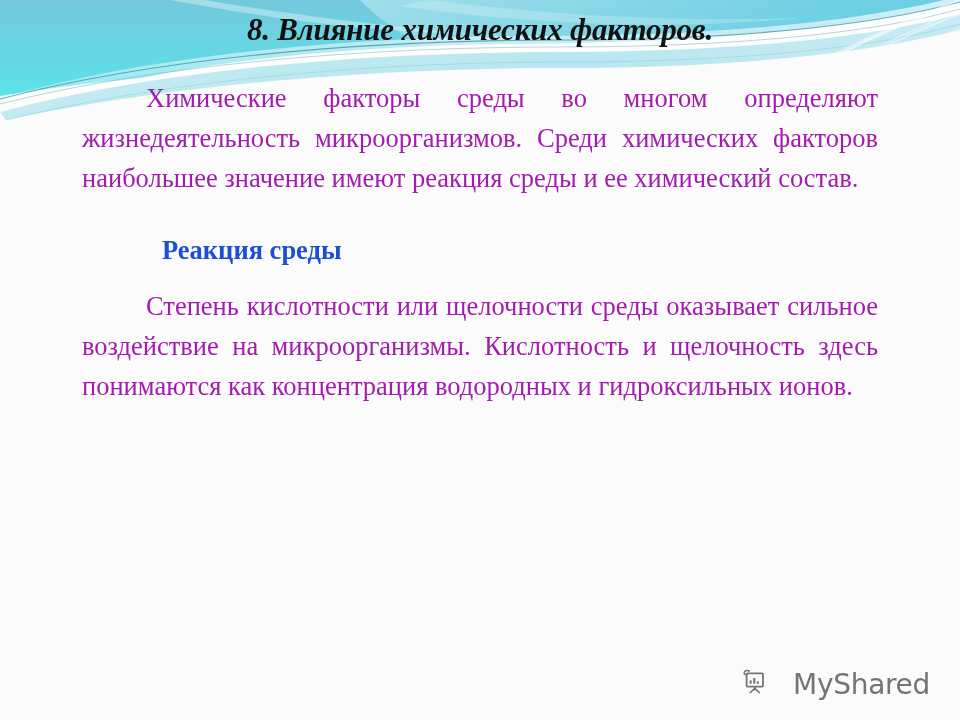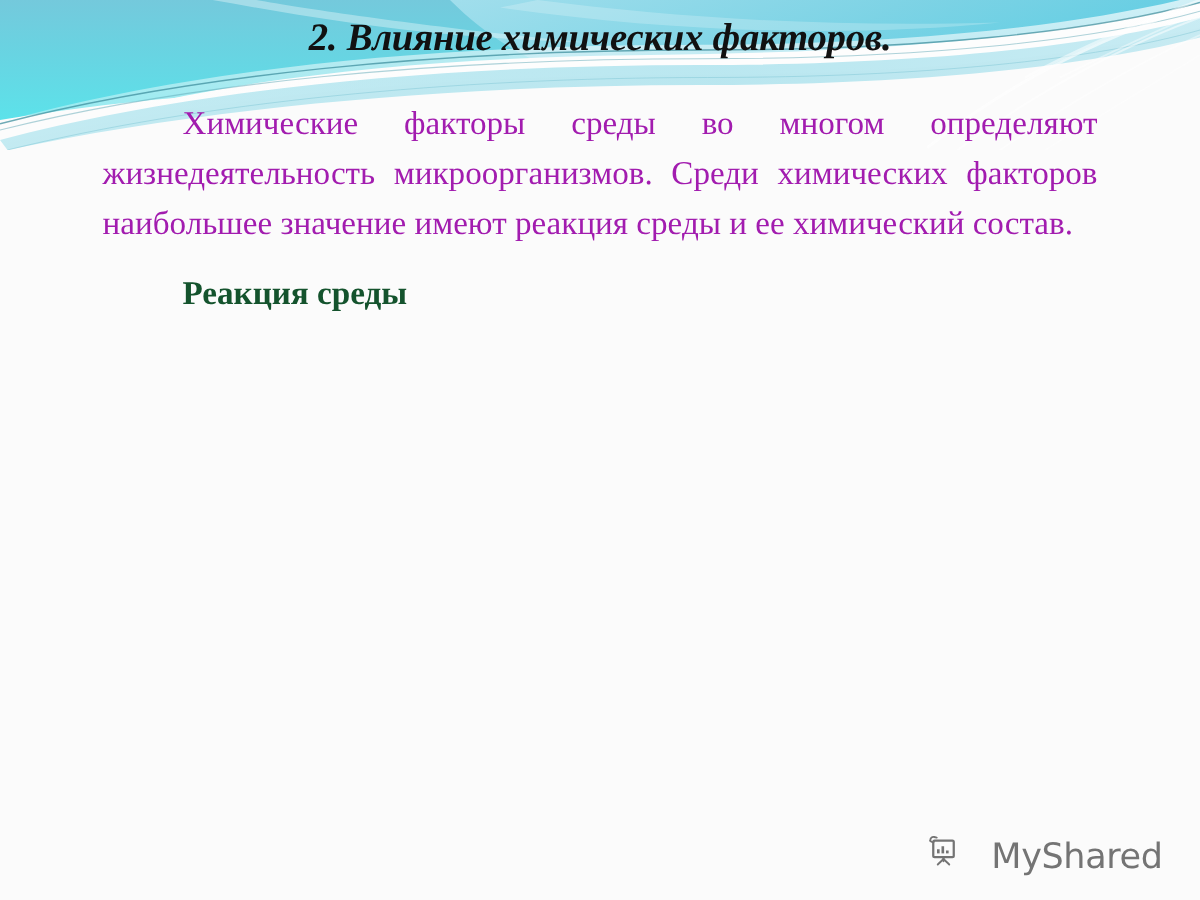--- a/index.html
+++ b/index.html
@@ -76,23 +76,23 @@
   }
 
   .para-gap {
     height: 16px;
   }
 
   #section-heading {
     font-size: 26.5px;
     line-height: 40px;
     font-weight: bold;
-    color: #14532d;
+    color: #1d4ed8;
     text-indent: 64px;
-    margin: 0;
+    margin: 16px;
   }
 
   
   #watermark {
     position: absolute;
     right: 30px;
     bottom: 18px;
     display: flex;
     align-items: center;
     gap: 23px;
@@ -165,29 +165,30 @@
       <g opacity="0.85">
         <path d="M820,62 C868,36 912,18 960,0" fill="none" stroke="#ffffff" stroke-width="2" opacity="0.6"></path>
         <path d="M848,62 C892,40 926,24 960,10" fill="none" stroke="#ffffff" stroke-width="1.4" opacity="0.5"></path>
       </g>
 
       <path d="M170,0 C260,16 340,30 470,34 C360,24 250,8 205,0 Z" fill="#ffffff" opacity="0.35"></path>
       <path d="M430,0 C540,14 660,22 800,18 C680,30 540,26 400,6 Z" fill="#ffffff" opacity="0.22"></path>
     </svg>
   </div>
 
-  <div id="slide-title">2. Влияние химических факторов.</div>
+  <div id="slide-title">8. Влияние химических факторов.</div>
 
   <div id="content">
     <p class="para">Химические факторы среды во многом определяют жизнедеятельность микроорганизмов. Среди химических факторов наибольшее значение имеют реакция среды и ее химический состав.</p>
 
     <div class="para-gap"></div>
 
     <div id="section-heading">Реакция среды</div>
 
+    <p class="para">Степень кислотности или щелочности среды оказывает сильное воздействие на микроорганизмы. Кислотность и щелочность здесь понимаются как концентрация водородных и гидроксильных ионов.</p>
   </div>
 
   <div id="watermark">
     <span id="watermark-icon">
       <svg width="30" height="30" viewBox="0 0 30 30" xmlns="http://www.w3.org/2000/svg">
 
         <path d="M4.2,5.6 C4.2,3.4 5.6,2.2 7.4,2.6 L9.4,3.1" fill="none" stroke="#575757" stroke-width="1.5" stroke-linecap="round"></path>
         <path d="M4.2,5.6 C4.9,6.6 6.2,6.9 7.2,6.4" fill="none" stroke="#575757" stroke-width="1.4" stroke-linecap="round"></path>
 
         <rect x="6.6" y="5.4" width="16.4" height="13.2" rx="1.1" fill="none" stroke="#575757" stroke-width="1.8"></rect>

